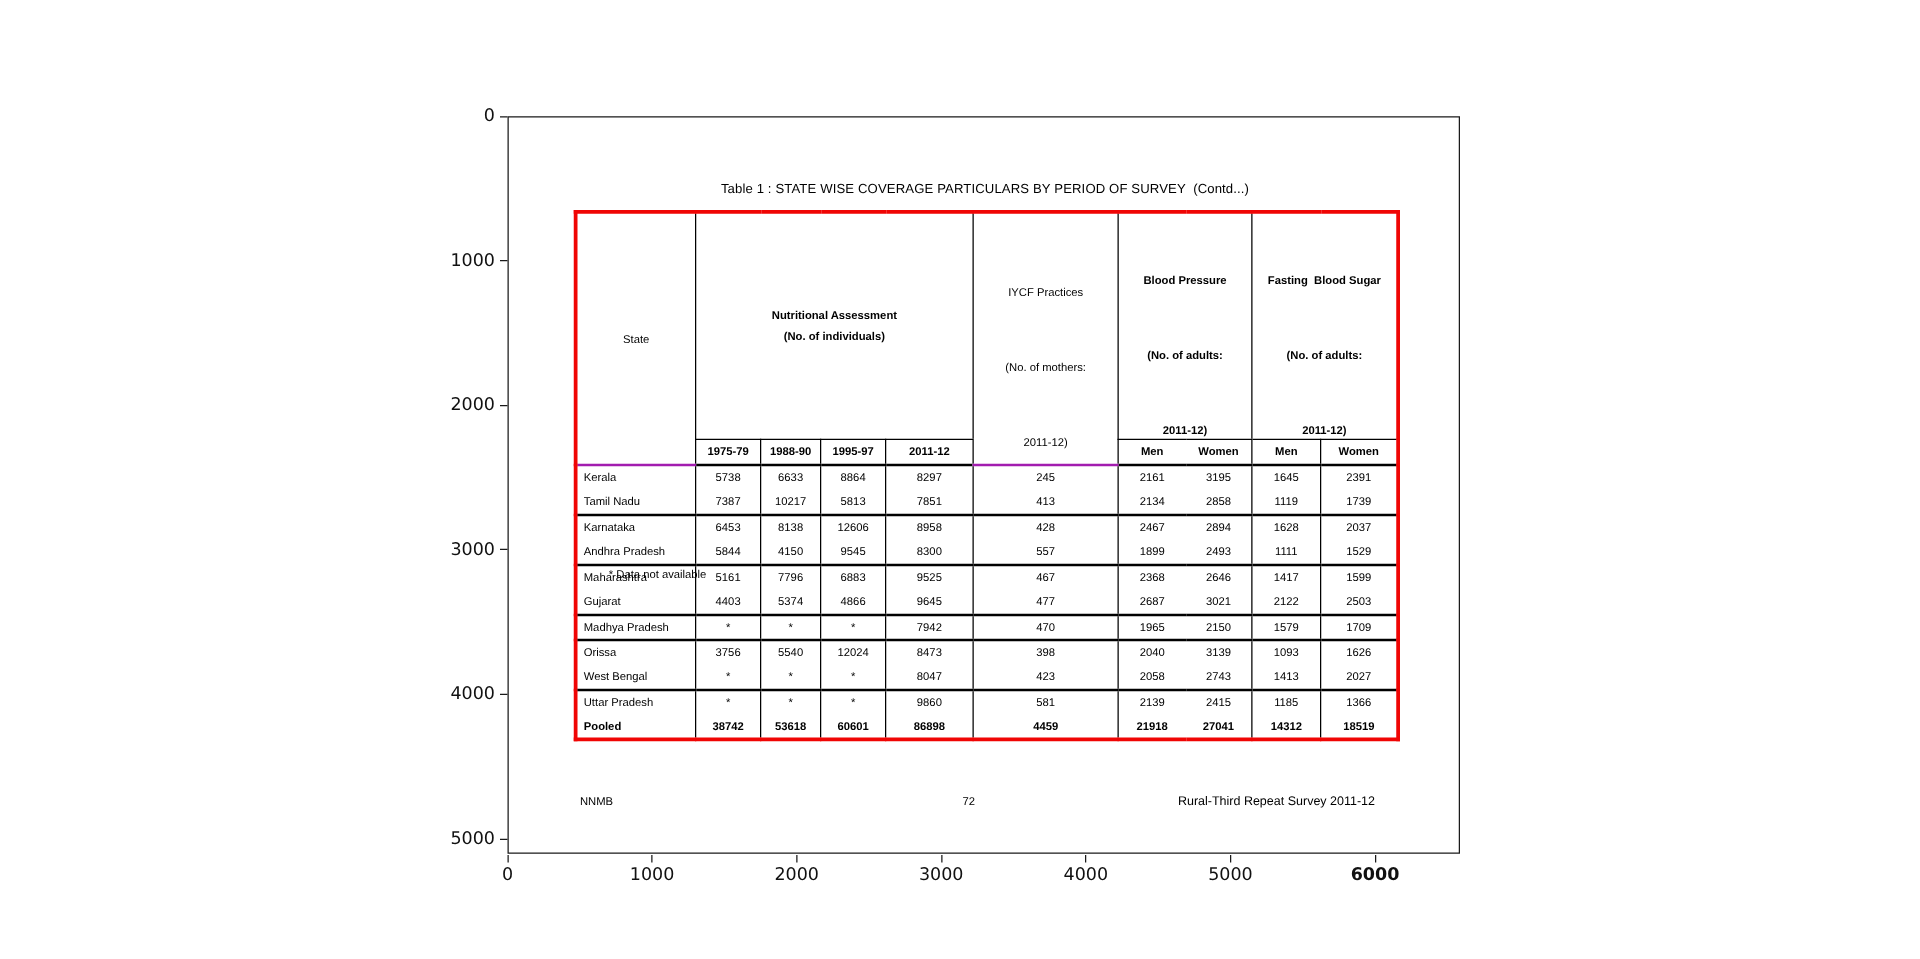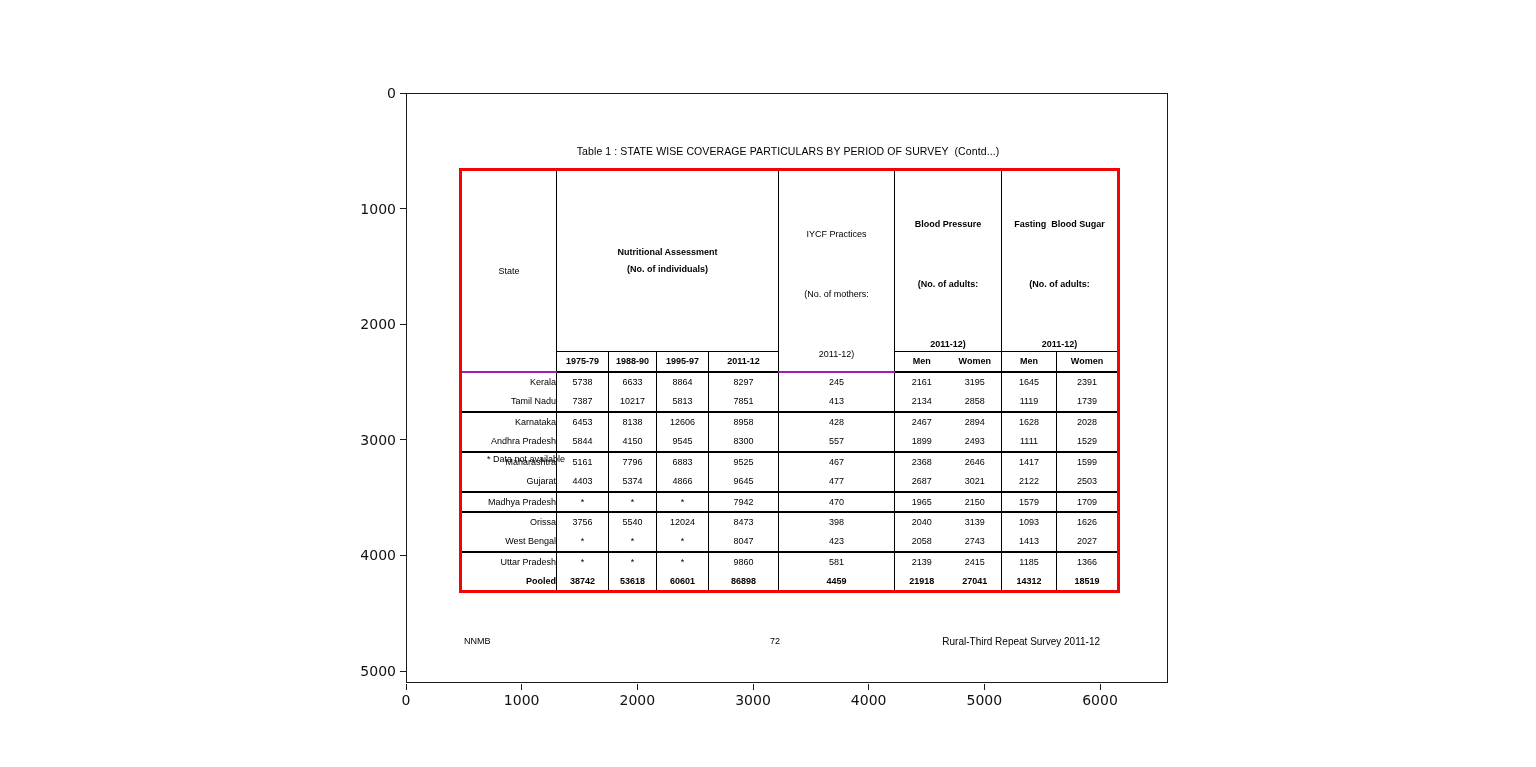--- a/index.html
+++ b/index.html
@@ -44,21 +44,21 @@
   tr.h1 th.grp { border-bottom: 1px solid #000; font-weight: bold; }
   tr.h1 th .gline { line-height: 13px; white-space: pre; margin-top: 47px; }
   tr.h1 th .gline2 { line-height: 17px; white-space: pre; }
   th.span2 { font-weight: bold; border-bottom: 2px solid #a21caf; }
   th.iycf-h .gline { line-height: 14px; }
 
   tr.h2 { height: 20px; }
   tr.h2 th { font-weight: bold; border-bottom: 2px solid #000; }
 
   tbody tr { height: 20px; }
-  tbody td.state { text-align: right; padding-left: 19px; }
+  tbody td.state { text-align: left; padding-left: 5px; }
   tbody tr.group-end td { border-bottom: 2px solid #000; }
   tbody tr.bold-row td { font-weight: bold; }
 
   .doc-footnote { position: absolute; left: 487px; top: 454px; font-size: 9px; }
   .doc-footer-left  { position: absolute; left: 464px;  top: 636px; font-size: 9px; text-align: right; }
   .doc-footer-page  { position: absolute; left: 755px;  top: 636px; width: 40px; text-align: center; font-size: 9px; }
   .doc-footer-right { position: absolute; left: 900px;  top: 636px; width: 200px; text-align: right; font-size: 10px; }
 </style>
 </head>
 <body>
@@ -83,21 +83,21 @@
     <div class="tick-label xlab" style="left: 489.67px; top: 693px;">1000</div>
     <div class="tick-mark" style="left: 636.84px; top: 684px; width: 1px; height: 6px;"></div>
     <div class="tick-label xlab" style="left: 605.34px; top: 693px;">2000</div>
     <div class="tick-mark" style="left: 752.51px; top: 684px; width: 1px; height: 6px;"></div>
     <div class="tick-label xlab" style="left: 721.01px; top: 693px;">3000</div>
     <div class="tick-mark" style="left: 868.18px; top: 684px; width: 1px; height: 6px;"></div>
     <div class="tick-label xlab" style="left: 836.68px; top: 693px;">4000</div>
     <div class="tick-mark" style="left: 983.85px; top: 684px; width: 1px; height: 6px;"></div>
     <div class="tick-label xlab" style="left: 952.35px; top: 693px;">5000</div>
     <div class="tick-mark" style="left: 1099.52px; top: 684px; width: 1px; height: 6px;"></div>
-    <div class="tick-label xlab" style="left: 1068.02px; top: 693px;">6000</div>
+    <div class="tick-label xlab" style="left: 1068.02px; top: 693px; font-weight: bold;">6000</div>
   </div>
 
 <div class="doc-title">
   <span class="t-bold">Table 1 : STATE WISE COVERAGE PARTICULARS BY PERIOD OF SURVEY</span>
   <span class="t-normal">(Contd...)</span>
 </div>
 
 <table class="scan">
   <colgroup>
     <col style="width:96px">
@@ -173,21 +173,21 @@
       <tr>
         <td class="state">Karnataka</td>
         <td>6453</td>
         <td>8138</td>
         <td>12606</td>
         <td>8958</td>
         <td>428</td>
         <td>2467</td>
         <td class="no-left">2894</td>
         <td>1628</td>
-        <td>2028</td>
+        <td>2037</td>
       </tr>
       <tr class="group-end">
         <td class="state">Andhra Pradesh</td>
         <td>5844</td>
         <td>4150</td>
         <td>9545</td>
         <td>8300</td>
         <td>557</td>
         <td>1899</td>
         <td class="no-left">2493</td>

